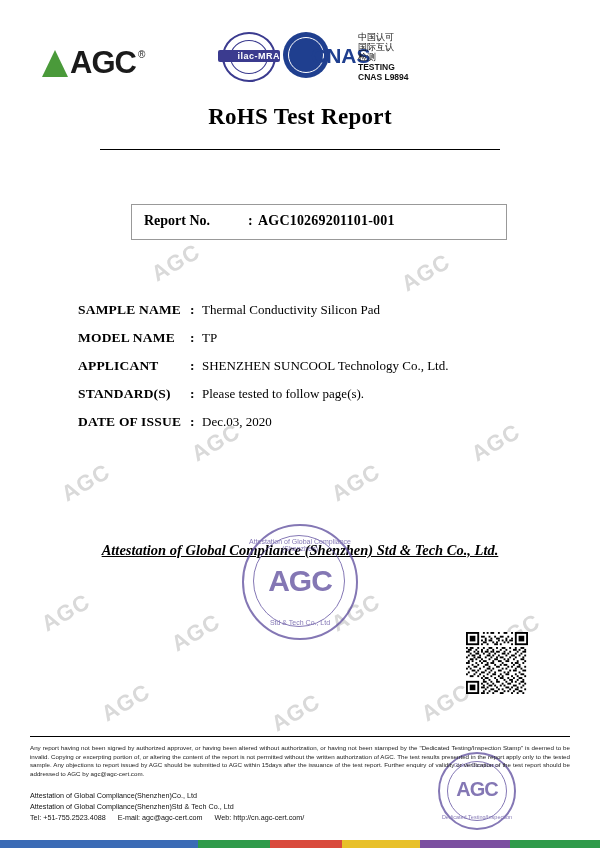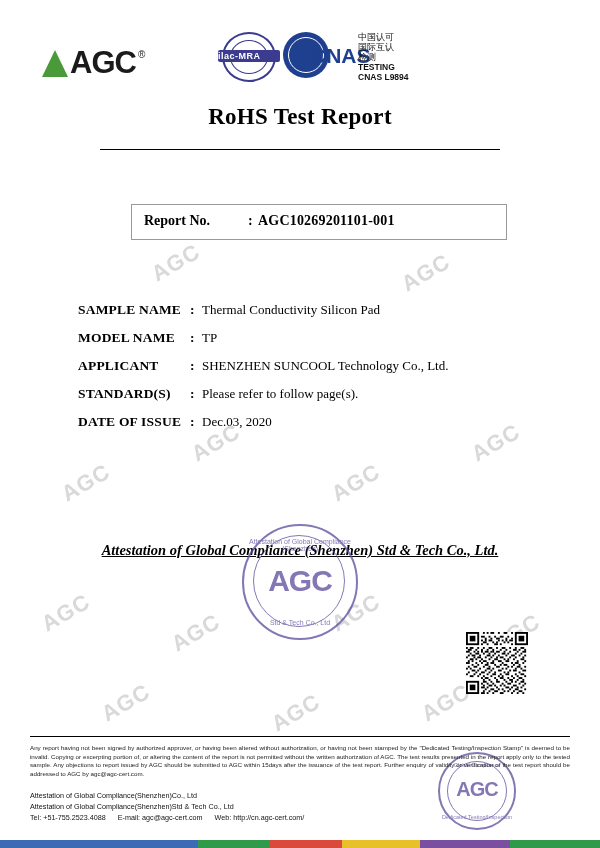--- a/index.html
+++ b/index.html
@@ -86,21 +86,21 @@
     width: 62px;
     height: 12px;
     background: #3b3b8f;
     border-radius: 2px;
   }
   .ilac .bartxt {
     position: absolute;
     left: 0; top: 20px;
     width: 62px; height: 12px;
     line-height: 12px;
-    text-align: left;
+    text-align: right;
     color: #ffffff;
     font-family: "Liberation Sans", sans-serif;
     font-weight: bold;
     font-size: 9px;
     letter-spacing: 0.5px;
   }
 
   .cnas {
     position: absolute;
     left: 283px;
@@ -407,21 +407,21 @@
       <span class="fvalue">TP</span>
     </div>
     <div class="field-row">
       <span class="flabel">APPLICANT</span>
       <span class="fcolon">:</span>
       <span class="fvalue">SHENZHEN  SUNCOOL  Technology Co., Ltd.</span>
     </div>
     <div class="field-row">
       <span class="flabel">STANDARD(S)</span>
       <span class="fcolon">:</span>
-      <span class="fvalue">Please refer to follow page(s).</span>
+      <span class="fvalue">Please tested to follow page(s).</span>
     </div>
     <div class="field-row">
       <span class="flabel">DATE OF ISSUE</span>
       <span class="fcolon">:</span>
       <span class="fvalue">Dec.03, 2020</span>
     </div>
   </div>
 
   <div class="wm" style="left:60px;  top:470px;">AGC</div>
   <div class="wm" style="left:190px; top:430px;">AGC</div>

